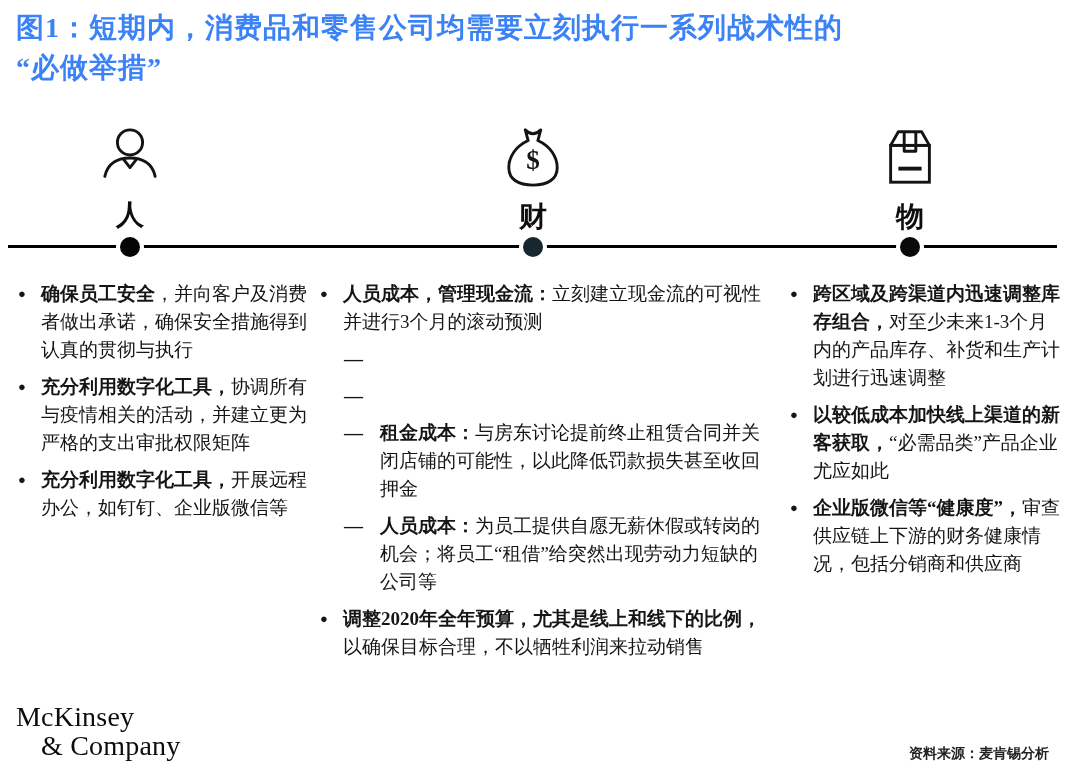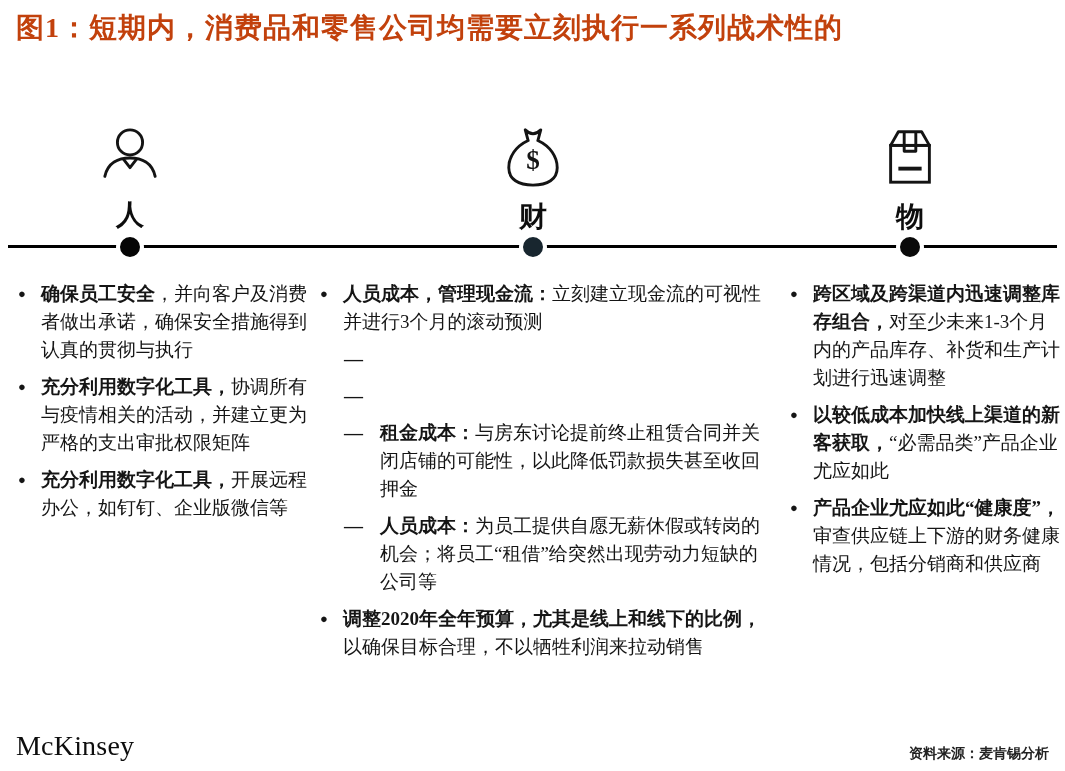--- a/index.html
+++ b/index.html
@@ -11,21 +11,21 @@
   }
 
   
   .title {
     position: absolute;
     top: 8px; left: 16px; right: 50px;
     font-size: 28px;
     font-weight: bold;
     line-height: 1.42;
     letter-spacing: 1px;
-    color: #c2410c;
+    color: #3b82f6;
   }
 
   
   .pillar {
     position: absolute;
     top: 126px;
     width: 140px;
     transform: translateX(-50%);
     text-align: center;
   }
@@ -108,20 +108,21 @@
     font-size: 14px;
     font-weight: bold;
     color: #222222;
   }
 </style>
 </head>
 <body>
 
 <div class="title">
   <div>图1：短期内，消费品和零售公司均需要立刻执行一系列战术性的</div>
+  <div>“必做举措”</div>
 </div>
 
 <div class="pillar" style="left:130px">
   <span class="pillar-icon">
     <svg width="62" height="60" viewBox="0 0 64 62" fill="none" stroke="#141414" stroke-width="3">
       <circle cx="32" cy="17" r="13"></circle>
       <path d="M6 52 C9 38 20 33 32 33 C44 33 55 38 58 52" stroke-linecap="round"></path>
       <path d="M25 34 L32 43 L39 34" stroke-linejoin="round"></path>
     </svg>
   </span>
@@ -203,22 +204,23 @@
         <div class="item level1">
           <span class="marker" style="font-size: 13px;">●</span>
           <span class="txt"><b>跨区域及跨渠道内迅速调整库存组合，</b>对至少未来1-3个月内的产品库存、补货和生产计划进行迅速调整</span>
         </div>
         <div class="item level1">
           <span class="marker" style="font-size: 13px;">●</span>
           <span class="txt"><b>以较低成本加快线上渠道的新客获取，</b>“必需品类”产品企业尤应如此</span>
         </div>
         <div class="item level1">
           <span class="marker" style="font-size: 13px;">●</span>
-          <span class="txt"><b>产品企业尤应如此“健康度”，</b>审查供应链上下游的财务健康情况，包括分销商和供应商</span>
+          <span class="txt"><b>企业版微信等“健康度”，</b>审查供应链上下游的财务健康情况，包括分销商和供应商</span>
         </div>
       </div>
     </div>
 </div>
 
 <div class="logo">
   <div class="line1">McKinsey</div>
+  <div class="line2">&amp; Company</div>
 </div>
 <div class="source">资料来源：麦肯锡分析</div>
 
 </body></html>

